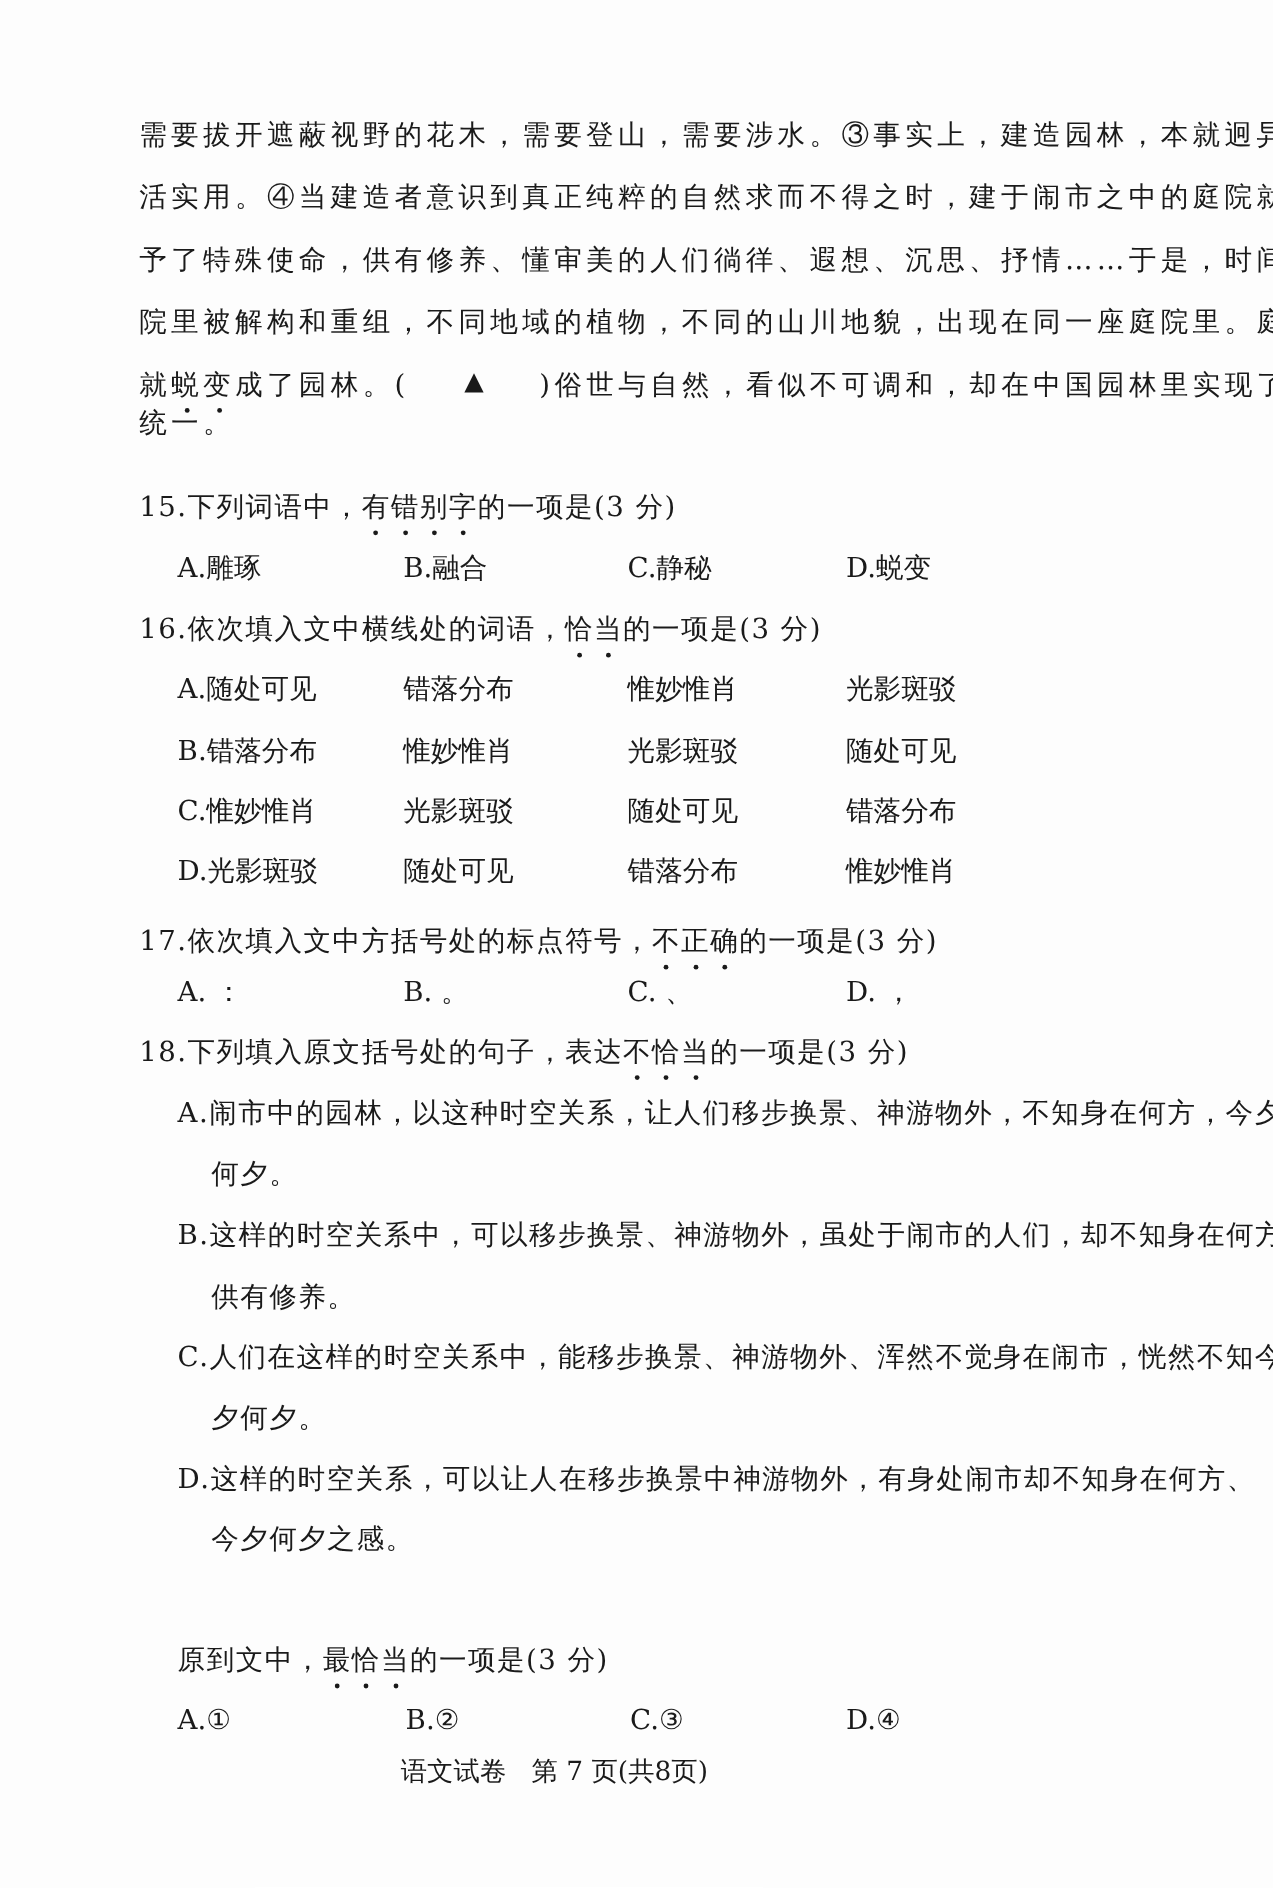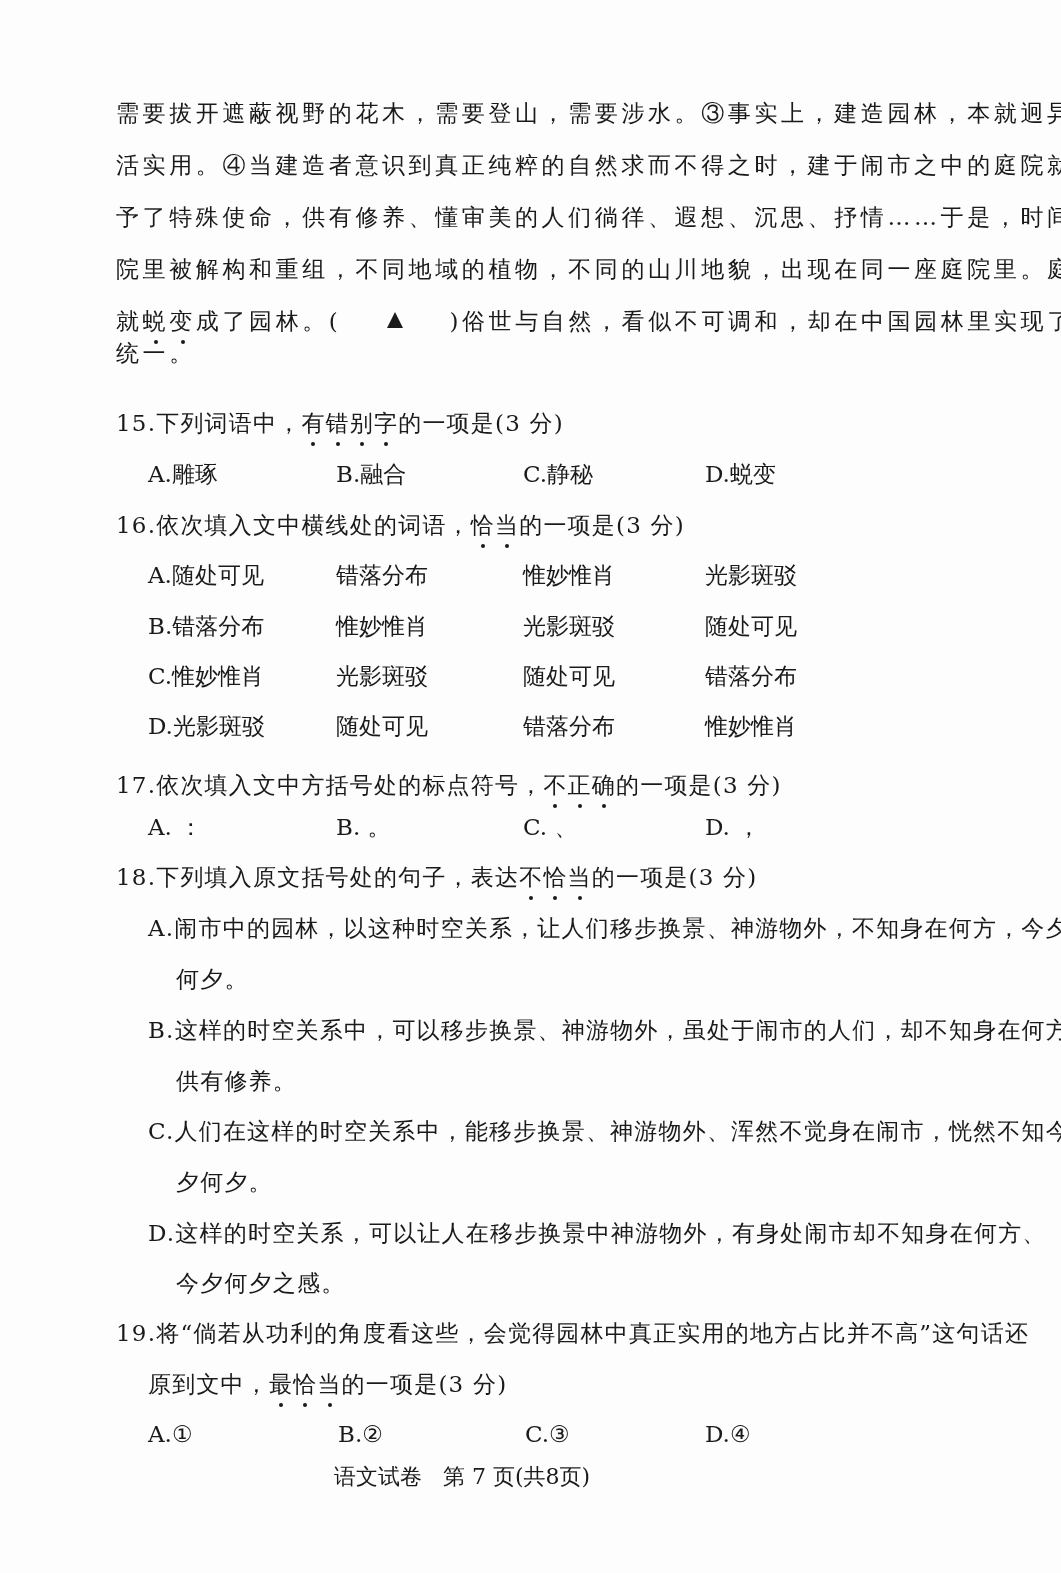--- a/index.html
+++ b/index.html
@@ -151,23 +151,20 @@
   </div>
   <div>
     <div class="line indent" style="top:1116px;"><span>C.</span><span>人们在这样的时空关系中，能移步换景、神游物外、浑然不觉身在闹市，恍然不知今</span></div>
     <div class="line indent2" style="top:1167px;">夕何夕。</div>
   </div>
   <div>
     <div class="line indent" style="top:1218px;"><span>D.</span><span>这样的时空关系，可以让人在移步换景中神游物外，有身处闹市却不知身在何方、</span></div>
     <div class="line indent2" style="top:1268px;">今夕何夕之感。</div>
   </div>
 
-  <div class="line" style="top:1318px;">
-    <span>19.</span><span>将“倘若从功利的角度看这些，会觉得园林中真正实用的地方占比并不高”这句话还</span>
-  </div>
   <div class="line indent" style="top:1369px;">
     <span>原到文中，</span><span class="emph">最</span><span class="emph">恰</span><span class="emph">当</span><span>的一项是(3 分)</span>
   </div>
   <div class="opt" style="left:148px; top:1419px;"><span>A.</span><span>①</span></div>
   <div class="opt" style="left:338px; top:1419px;"><span>B.</span><span>②</span></div>
   <div class="opt" style="left:525px; top:1419px;"><span>C.</span><span>③</span></div>
   <div class="opt" style="left:705px; top:1419px;"><span>D.</span><span>④</span></div>
 
   <div class="footer">
     <span>语文试卷</span>&nbsp;&nbsp;&nbsp;<span>第 7 页(共8页)</span>

